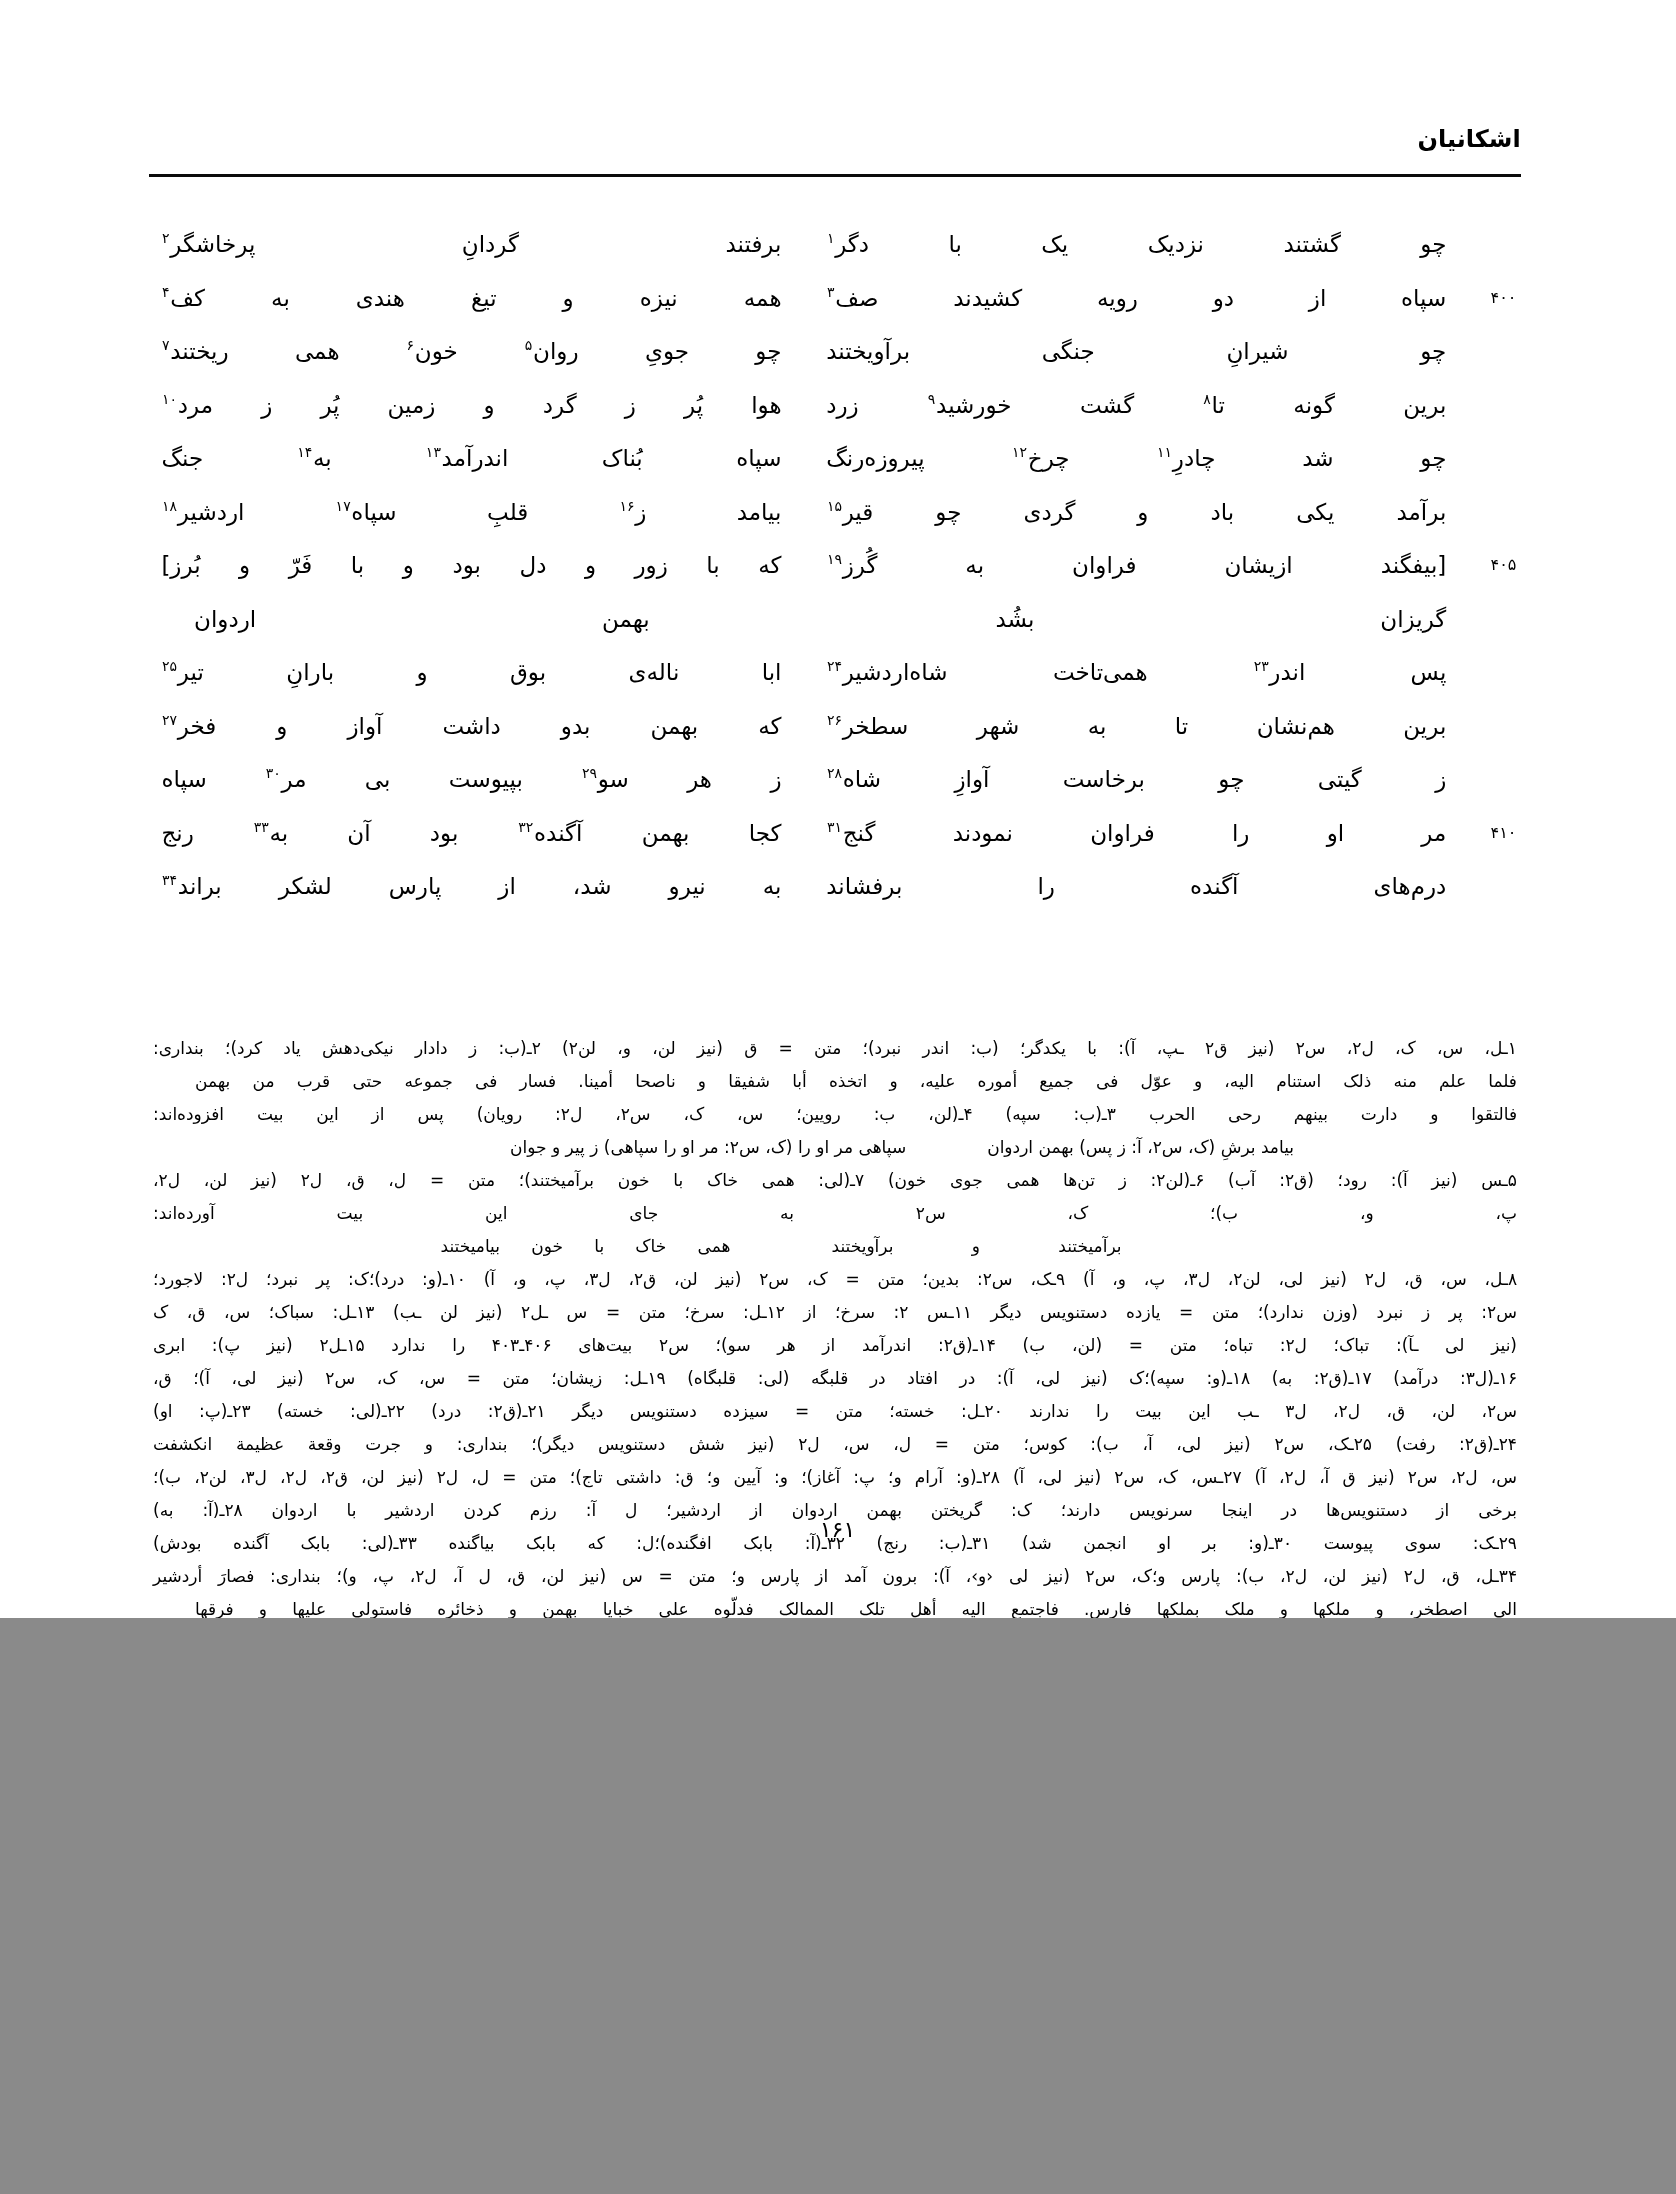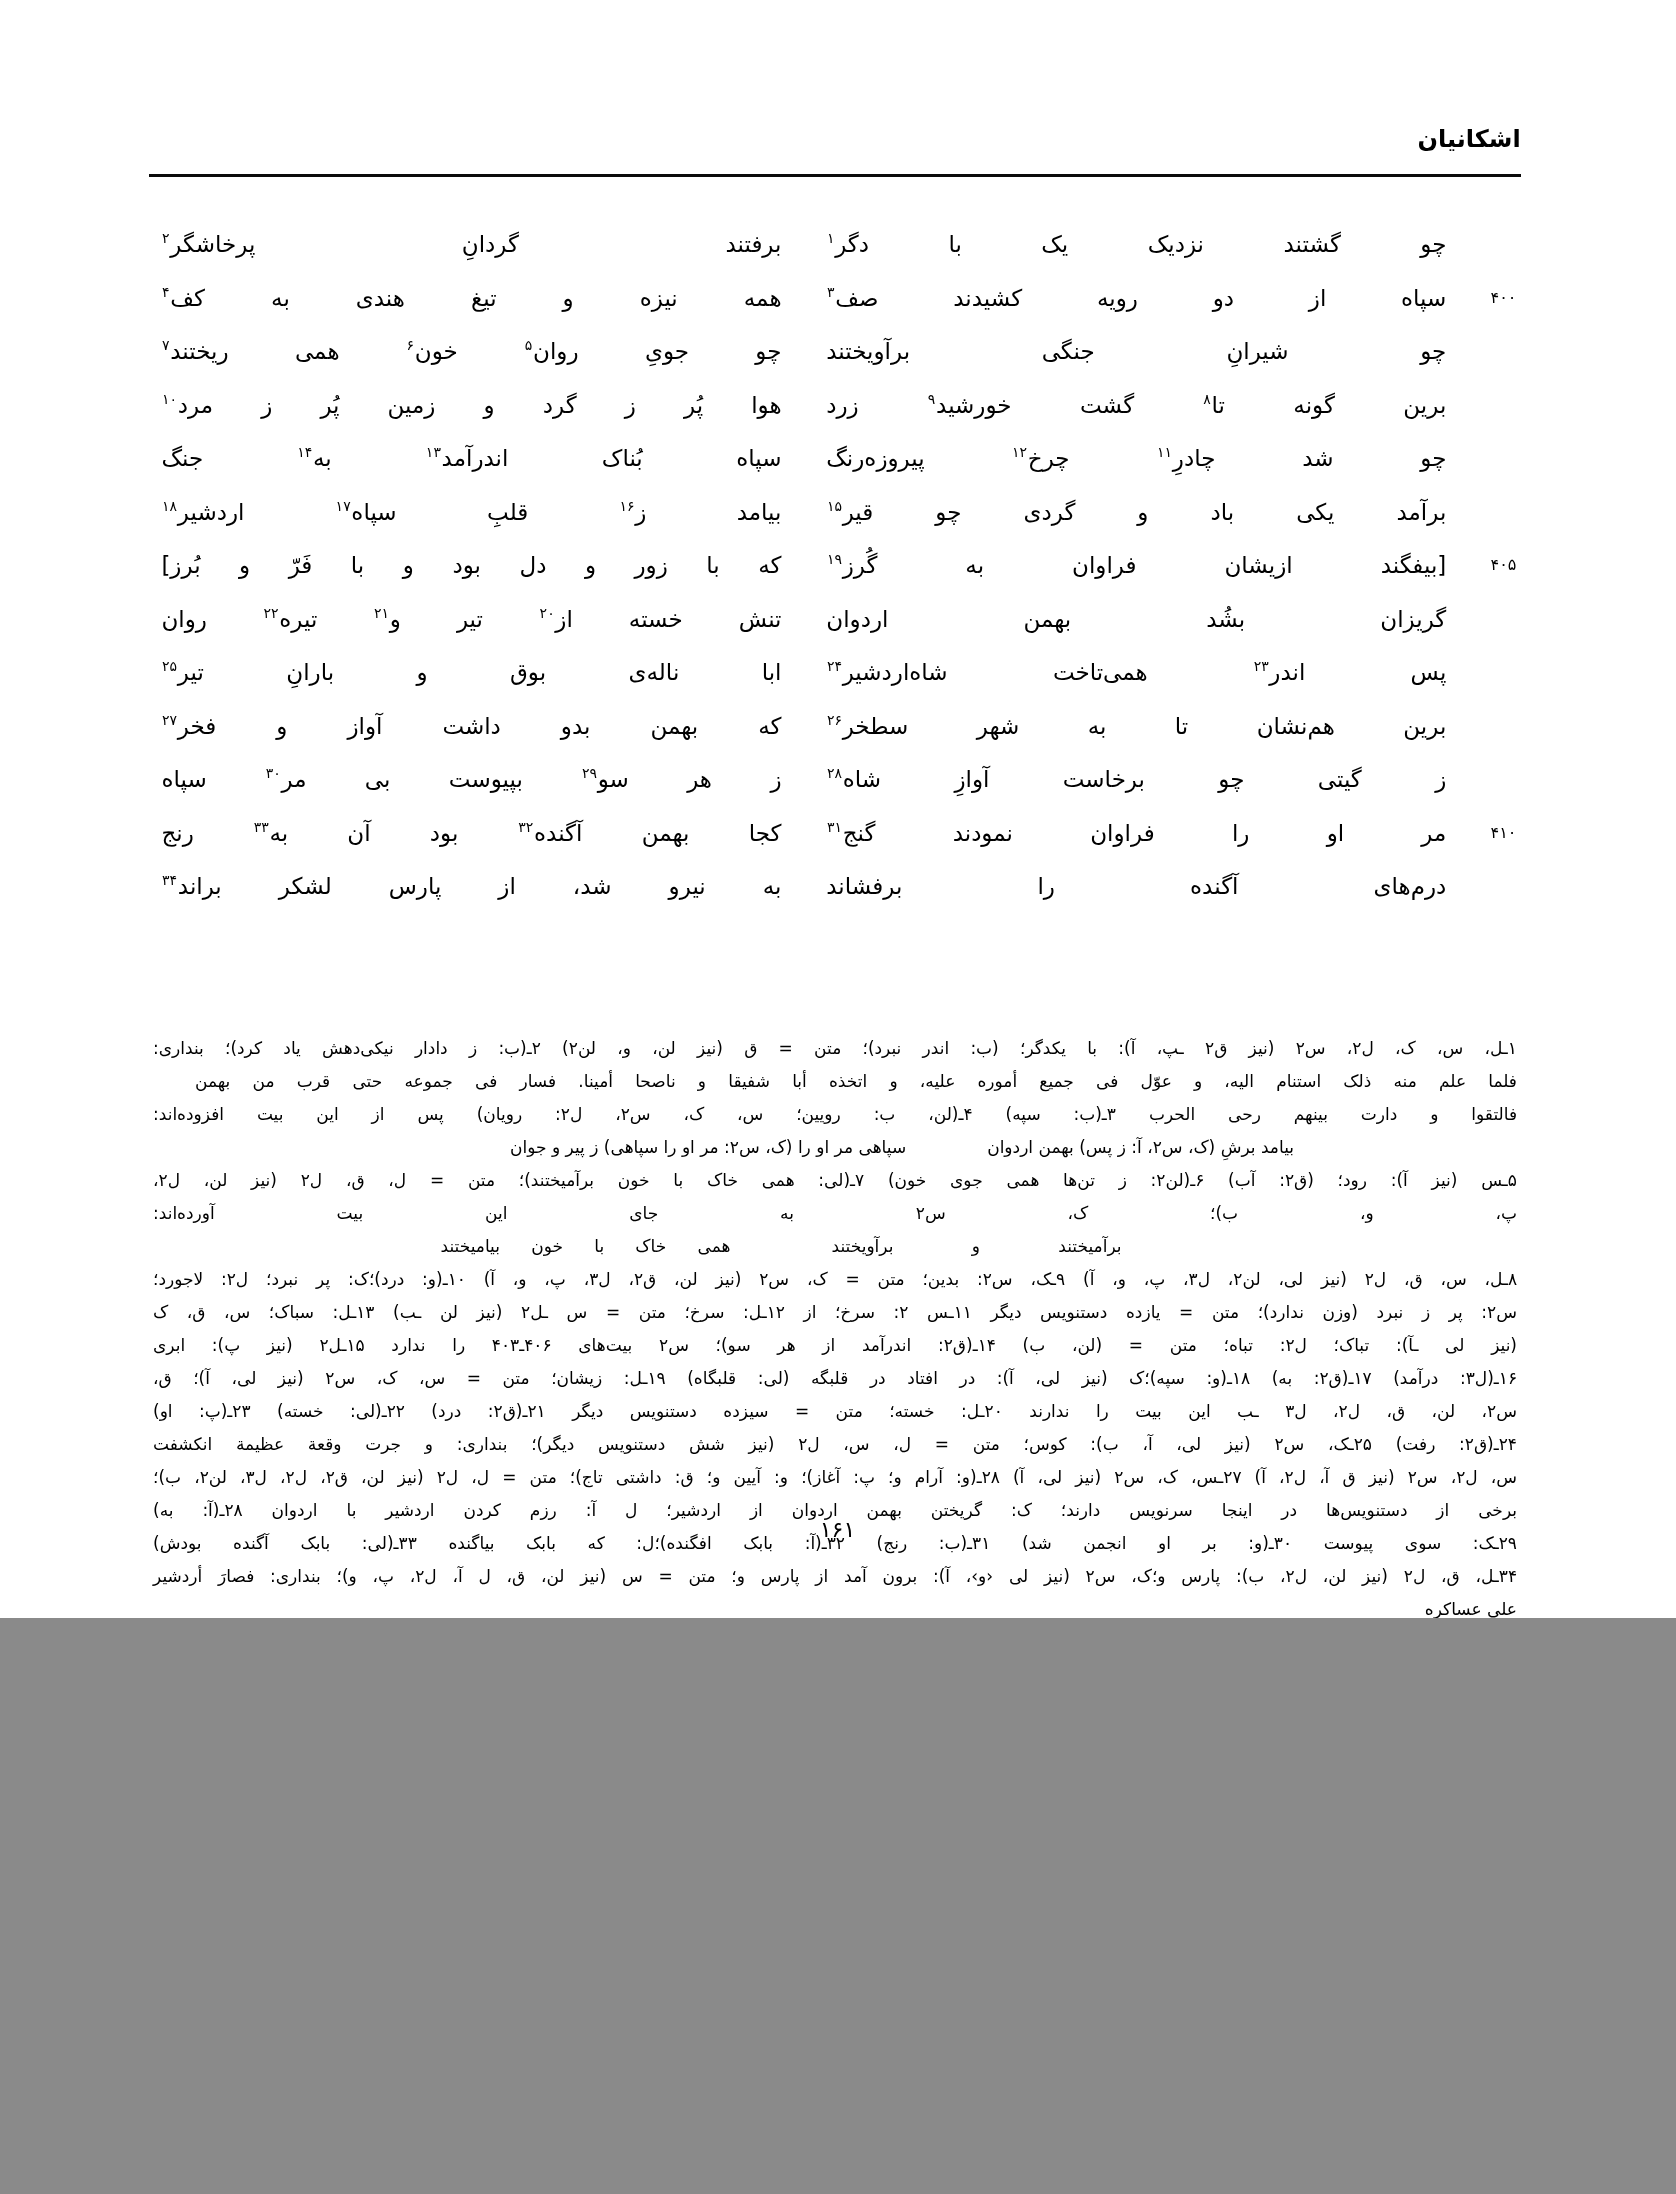--- a/index.html
+++ b/index.html
@@ -188,21 +188,20 @@
         <div class="hemistich second"><span>بیامد</span> <span>ز</span><sup class="fn">۱۶</sup> <span>قلبِ</span> <span>سپاه</span><sup class="fn">۱۷</sup> <span>اردشیر</span><sup class="fn">۱۸</sup></div>
       </div>
       <div class="couplet">
         <div class="vnum">۴۰۵</div>
         <div class="hemistich first"><span>[بیفگند</span> <span>ازیشان</span> <span>فراوان</span> <span>به</span> <span>گُرز</span><sup class="fn">۱۹</sup></div>
         <div class="hemistich second"><span>که</span> <span>با</span> <span>زور</span> <span>و</span> <span>دل</span> <span>بود</span> <span>و</span> <span>با</span> <span>فَرّ</span> <span>و</span> <span>بُرز]</span></div>
       </div>
       <div class="couplet">
         <div class="vnum"></div>
         <div class="hemistich first"><span>گریزان</span> <span>بشُد</span> <span>بهمن</span> <span>اردوان</span></div>
-        <div class="hemistich second"><span>تنش</span> <span>خسته</span> <span>از</span><sup class="fn">۲۰</sup> <span>تیر</span> <span>و</span><sup class="fn">۲۱</sup> <span>تیره</span><sup class="fn">۲۲</sup> <span>روان</span></div>
       </div>
       <div class="couplet">
         <div class="vnum"></div>
         <div class="hemistich first"><span>پس</span> <span>اندر</span><sup class="fn">۲۳</sup> <span>همی‌تاخت</span> <span>شاه‌اردشیر</span><sup class="fn">۲۴</sup></div>
         <div class="hemistich second"><span>ابا</span> <span>ناله‌ی</span> <span>بوق</span> <span>و</span> <span>بارانِ</span> <span>تیر</span><sup class="fn">۲۵</sup></div>
       </div>
       <div class="couplet">
         <div class="vnum"></div>
         <div class="hemistich first"><span>برین</span> <span>هم‌نشان</span> <span>تا</span> <span>به</span> <span>شهر</span> <span>سطخر</span><sup class="fn">۲۶</sup></div>
         <div class="hemistich second"><span>که</span> <span>بهمن</span> <span>بدو</span> <span>داشت</span> <span>آواز</span> <span>و</span> <span>فخر</span><sup class="fn">۲۷</sup></div>
@@ -241,19 +240,20 @@
       <div class="app-line">۸ـل، س، ق، ل۲ (نیز لی، لن۲، ل۳، پ، و، آ)   ۹ـک، س۲: بدین؛ متن = ک، س۲ (نیز لن، ق۲، ل۳، پ، و، آ)   ۱۰ـ(و: درد)؛ک: پر نبرد؛ ل۲: لاجورد؛</div>
       <div class="app-line">س۲: پر ز نبرد (وزن ندارد)؛ متن = یازده دستنویس دیگر   ۱۱ـس ۲: سرخ؛ از ۱۲ـل: سرخ؛ متن = س ـل۲ (نیز لن ـب)   ۱۳ـل: سباک؛ س، ق، ک</div>
       <div class="app-line">(نیز لی ـآ): تباک؛ ل۲: تباه؛ متن = (لن، ب)   ۱۴ـ(ق۲: اندرآمد از هر سو)؛ س۲ بیت‌های ۴۰۶ـ۴۰۳ را ندارد   ۱۵ـل۲ (نیز پ): ابری</div>
       <div class="app-line">۱۶ـ(ل۳: درآمد)   ۱۷ـ(ق۲: به)   ۱۸ـ(و: سپه)؛ک (نیز لی، آ): در افتاد در قلبگه (لی: قلبگاه)   ۱۹ـل: زیشان؛ متن = س، ک، س۲ (نیز لی، آ)؛ ق،</div>
       <div class="app-line">س۲، لن، ق، ل۲، ل۳ ـب این بیت را ندارند   ۲۰ـل: خسته؛ متن = سیزده دستنویس دیگر   ۲۱ـ(ق۲: درد)   ۲۲ـ(لی: خسته)   ۲۳ـ(پ: او)</div>
       <div class="app-line">۲۴ـ(ق۲: رفت)   ۲۵ـک، س۲ (نیز لی، آ، ب): کوس؛ متن = ل، س، ل۲ (نیز شش دستنویس دیگر)؛ بنداری: و جرت وقعة عظیمة انکشفت</div>
       <div class="app-line">س، ل۲، س۲ (نیز ق آ، ل۲، آ)   ۲۷ـس، ک، س۲ (نیز لی، آ)   ۲۸ـ(و: آرام و؛ پ: آغاز)؛ و: آیین و؛ ق: داشتی تاج)؛ متن = ل، ل۲ (نیز لن، ق۲، ل۲، ل۳، لن۲، ب)؛</div>
       <div class="app-line">برخی از دستنویس‌ها در اینجا سرنویس دارند؛ ک: گریختن بهمن اردوان از اردشیر؛ ل آ: رزم کردن اردشیر با اردوان   ۲۸ـ(آ: به)</div>
       <div class="app-line">۲۹ـک: سوی پیوست   ۳۰ـ(و: بر او انجمن شد)   ۳۱ـ(ب: رنج)   ۳۲ـ(آ: بابک افگنده)؛ل: که بابک بیاگنده   ۳۳ـ(لی: بابک آگنده بودش)</div>
       <div class="app-line">۳۴ـل، ق، ل۲ (نیز لن، ل۲، ب): پارس و؛ک، س۲ (نیز لی ‹و›، آ): برون آمد از پارس و؛ متن = س (نیز لن، ق، ل آ، ل۲، پ، و)؛ بنداری: فصارَ أردشیر</div>
+      <div class="app-line app-arabic">الی اصطخر، و ملکها و ملک بملکها فارس. فاجتمع الیه أهل تلک الممالک فدلّوه علی خبایا بهمن و ذخائره فاستولی علیها و فرقها</div>
       <div class="app-line tail">علی عساکره</div>
     </div>
 
   <div class="folio">۱۶۱</div>
 
 </div>
 
 
 </body></html>

